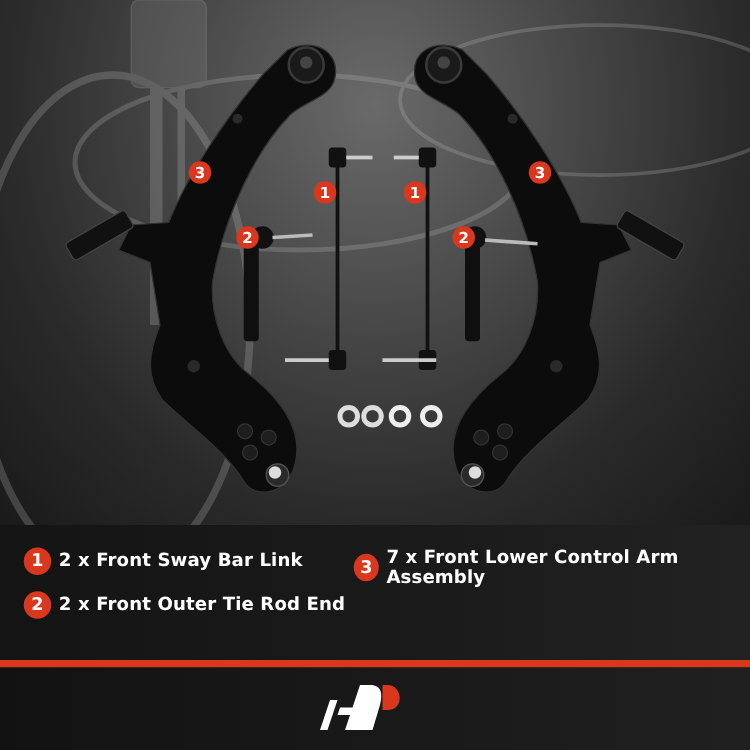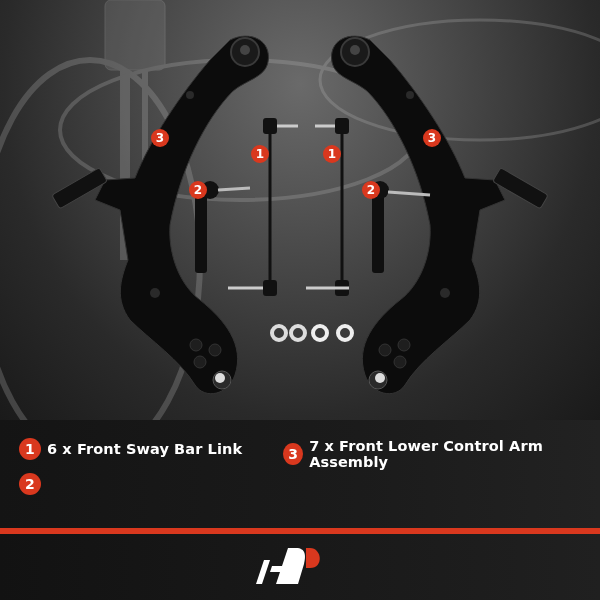--- a/index.html
+++ b/index.html
@@ -126,24 +126,25 @@
   <div class="badge" style="left:251px; top:145px;">1</div>
   <div class="badge" style="left:189px; top:181px;">2</div>
   <div class="badge" style="left:323px; top:145px;">1</div>
   <div class="badge" style="left:362px; top:181px;">2</div>
   <div class="badge" style="left:423px; top:129px;">3</div>
 </div>
 
 <div class="legend">
   <div class="legend-item" style="left:19px; top:18px;">
     <span class="num">1</span>
-    <span>6 x Front Sway Bar Link</span>
+    <span>2 x Front Sway Bar Link</span>
   </div>
   <div class="legend-item" style="left:19px; top:53px;">
     <span class="num">2</span>
+    <span>2 x Front Outer Tie Rod End</span>
   </div>
   <div class="legend-item" style="left:283px; top:18px;">
     <span class="num">3</span>
     <span>7 x Front Lower Control Arm Assembly</span>
   </div>
 </div>
 
 <div class="divider"></div>
 
 <div class="footer">

